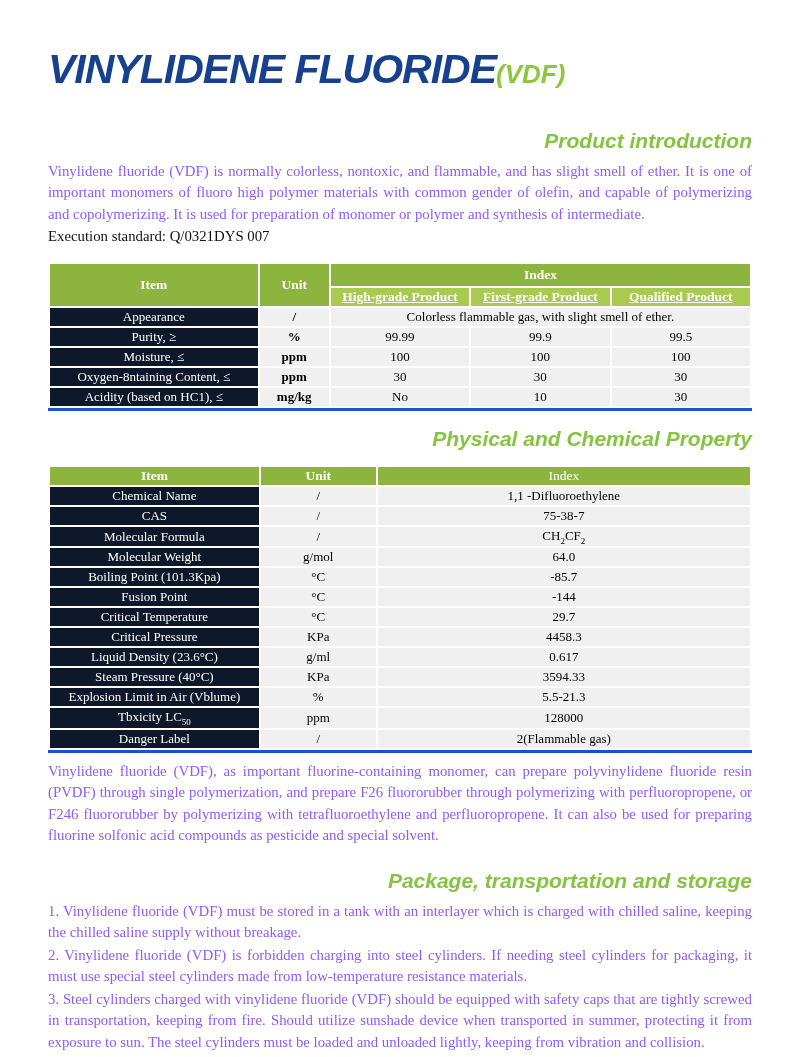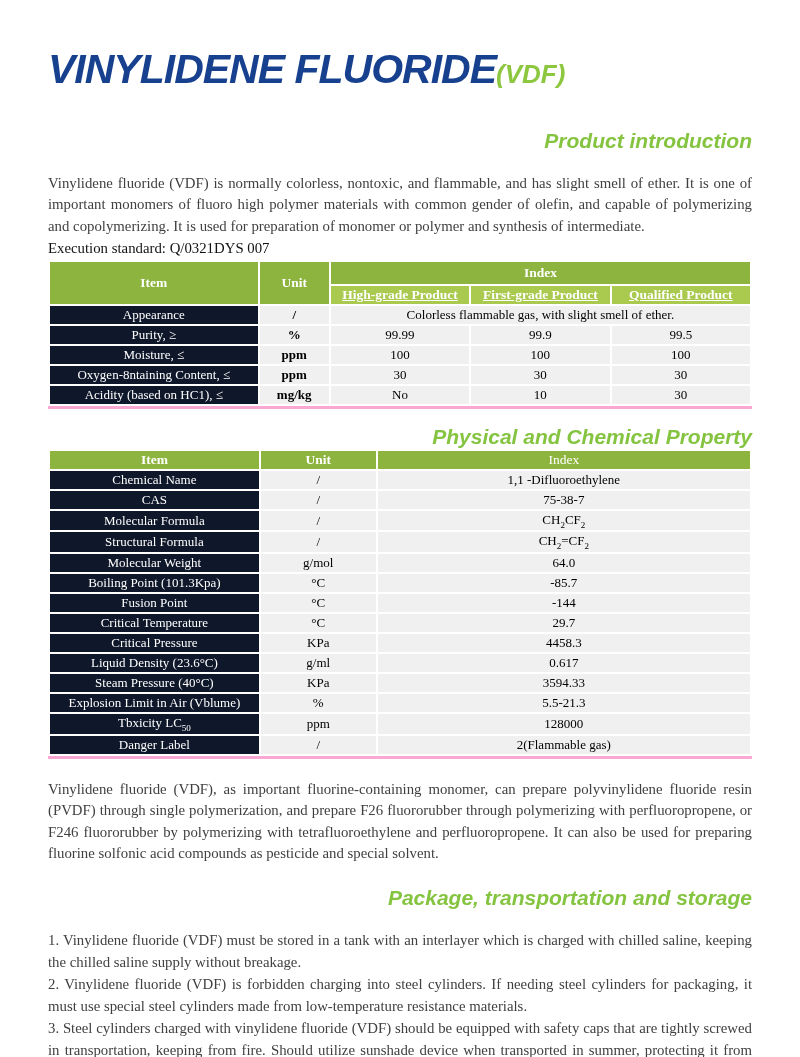--- a/index.html
+++ b/index.html
@@ -24,27 +24,27 @@
     font-family:"Liberation Sans","DejaVu Sans",sans-serif;
     font-style:italic; font-weight:bold;
     font-size:21px; color:#85c440; letter-spacing:0;text-align:right;
   }
   .h-intro   { margin-top:36px; }
   .h-prop    { margin-top:16px; }
   .h-app     { margin-top:18px; }
   .h-pack    { margin-top:22px; }
   
   .body-text {
-    font-size:14.8px; line-height:1.45; text-align:justify; color:#404040;
-    margin-top:20px;
+    font-size:14.8px; line-height:1.45; text-align:justify; color:#8b5cf6;
+    margin-top:8px;
   }
   .std-line { font-size:14.8px; line-height:1.45; margin-top:1px; }
   .pack-item { margin-top:1px; }
   
-  .table-wrap { border-bottom:3px solid #f9a8d4; }
+  .table-wrap { margin-top:14px; border-bottom:3px solid #1d4ed8; }
   table {
     width:100%; border-collapse:separate; border-spacing:2px;
     font-family:"Liberation Serif","DejaVu Serif",serif; font-size:13px;
     table-layout:fixed;
   }
   th, td { text-align:center; vertical-align:middle; padding:1px 4px; height:17px; }
   th.hdr {
     background:#8db43e; color:#ffffff; font-weight:bold; font-size:13.5px;
   }
   th.hdr-light {
@@ -153,25 +153,20 @@
             <td class="label-cell">CAS</td>
             <td class="val-cell">/</td>
             <td class="val-cell">75-38-7</td>
           </tr>
           <tr>
             <td class="label-cell">Molecular Formula</td>
             <td class="val-cell">/</td>
             <td class="val-cell">CH<sub>2</sub>CF<sub>2</sub></td>
           </tr>
           <tr>
-            <td class="label-cell">Structural Formula</td>
-            <td class="val-cell">/</td>
-            <td class="val-cell">CH<sub>2</sub>=CF<sub>2</sub></td>
-          </tr>
-          <tr>
             <td class="label-cell">Molecular Weight</td>
             <td class="val-cell">g/mol</td>
             <td class="val-cell">64.0</td>
           </tr>
           <tr>
             <td class="label-cell">Boiling Point (101.3Kpa)</td>
             <td class="val-cell">°C</td>
             <td class="val-cell">-85.7</td>
           </tr>
           <tr>

